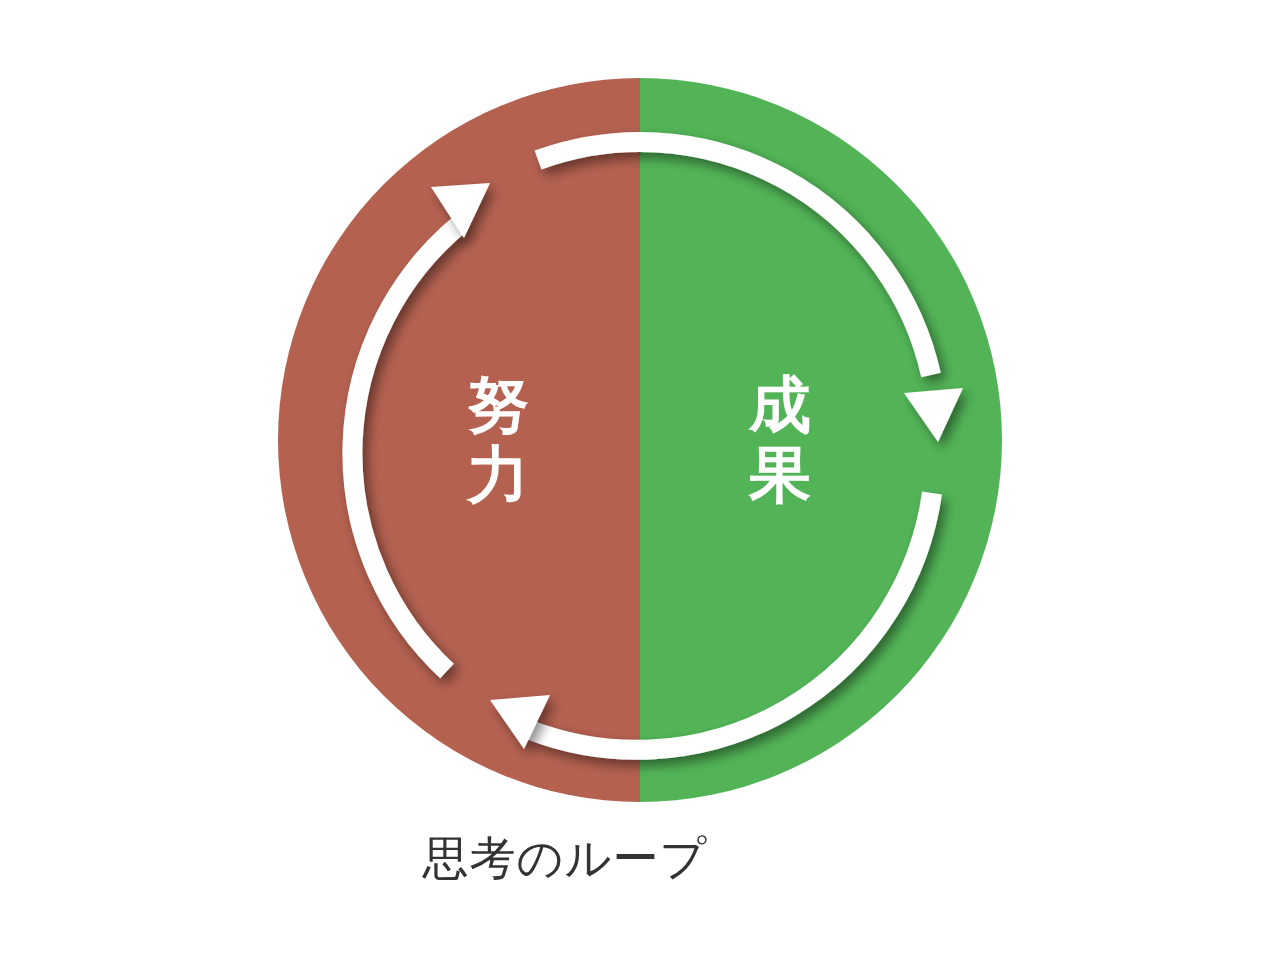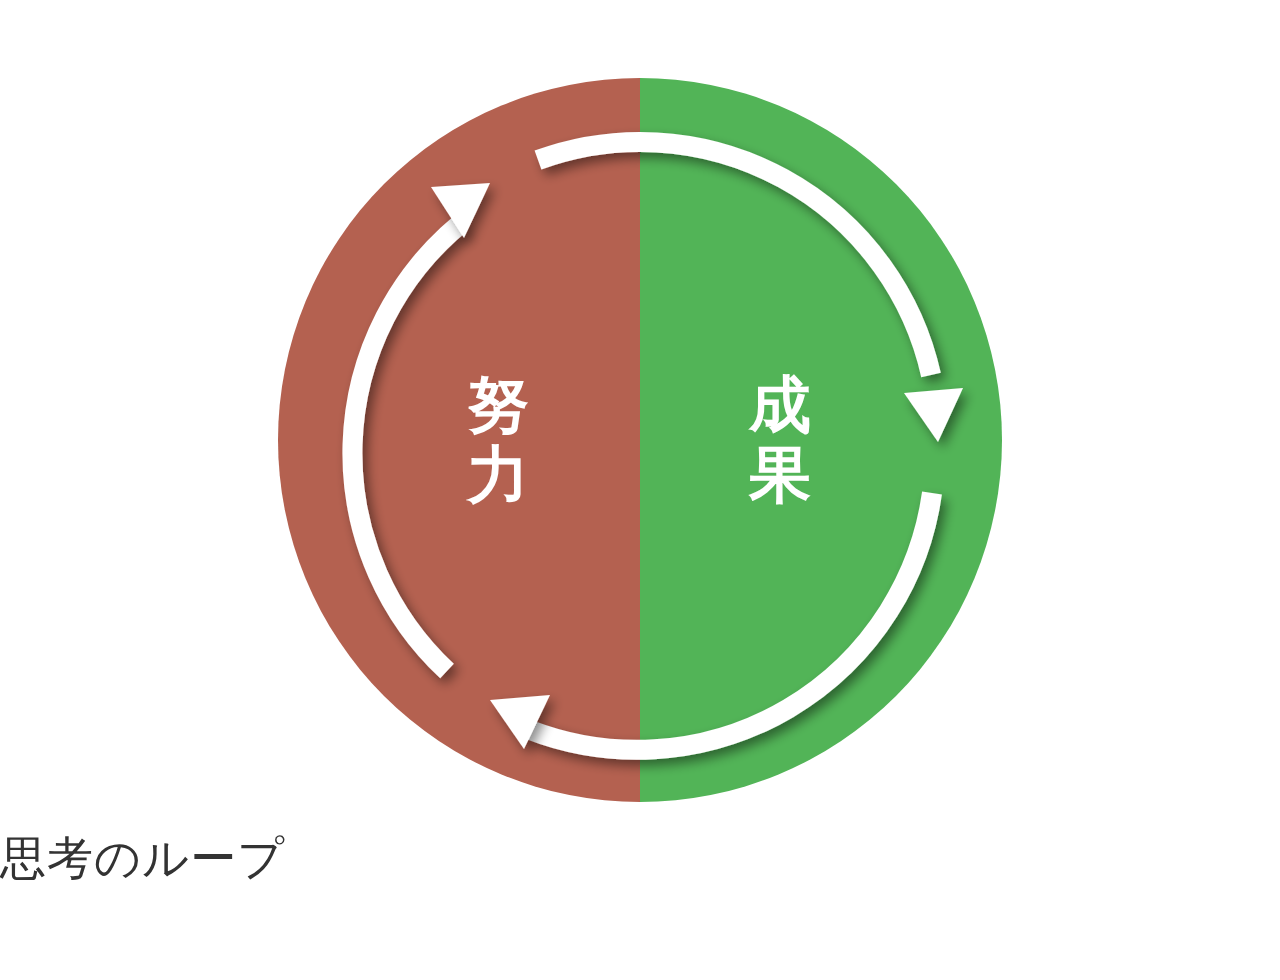--- a/index.html
+++ b/index.html
@@ -15,21 +15,21 @@
       width: 80px;
       text-align: center;
     }
     .label span { display: block; }
     #label-left { left: 458px; top: 370px; }
     #label-right { left: 740px; top: 370px; }
     #caption {
       position: absolute;
       left: 0; width: 1130px;
       top: 828px;
-      text-align: left;
+      text-align: center;
       font-family: "DejaVu Sans", sans-serif;
       font-size: 46px;
       color: #333333;
       letter-spacing: 1px;
     }
   </style>
 </head>
 <body>
 
 <svg id="diagram" viewBox="0 0 1280 980" xmlns="http://www.w3.org/2000/svg">

